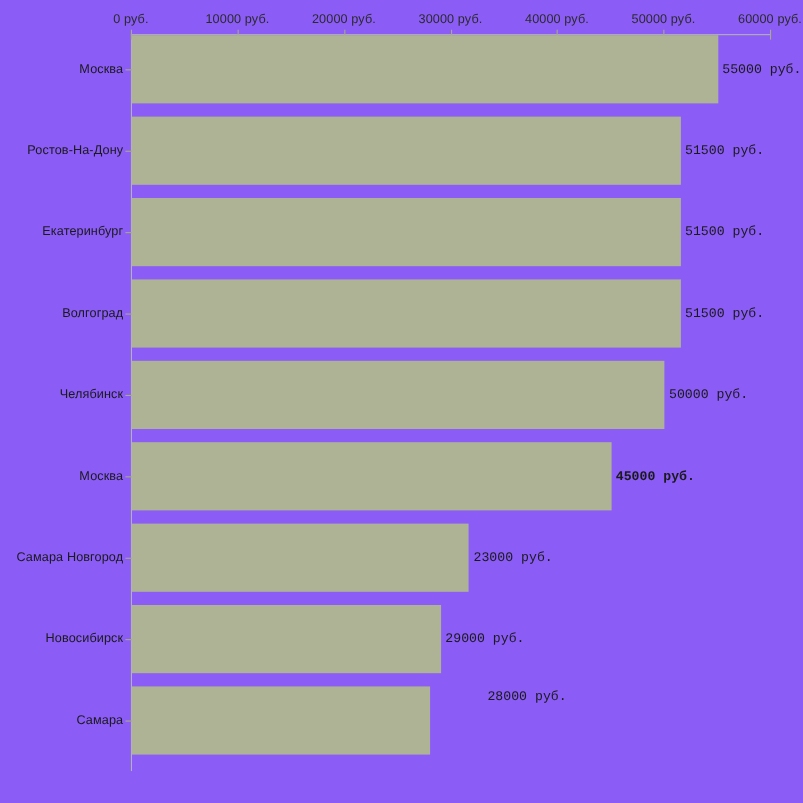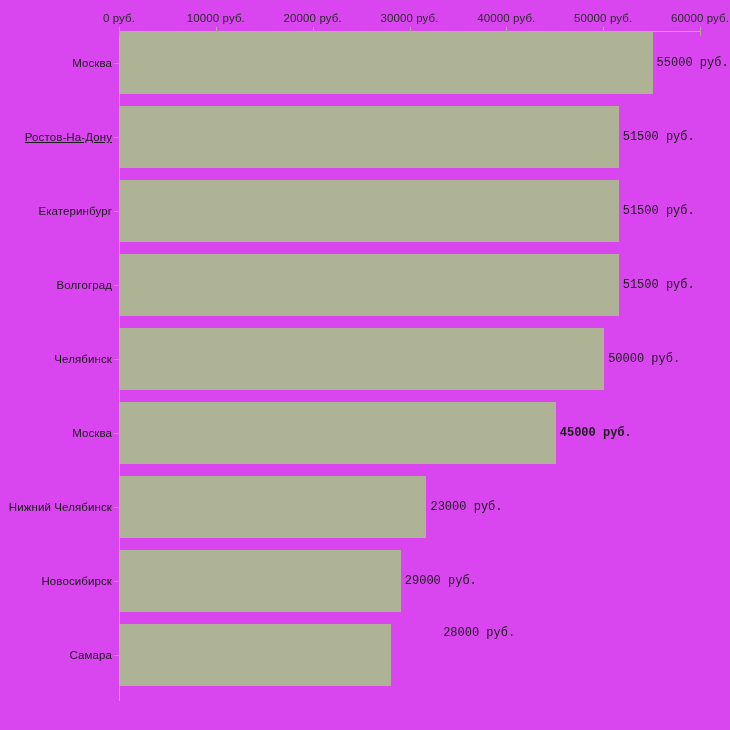--- a/index.html
+++ b/index.html
@@ -11,21 +11,21 @@
     width: 730px;
     height: 730px;
     font-family: "Liberation Sans", sans-serif;
     overflow: hidden;
   }
 
   #chart-root {
     position: relative;
     width: 730px;
     height: 730px;
-    background: #d946ef;
+    background: #8b5cf6;
   }
 
   
   #x-axis-line {
     position: absolute;
     left: 119px;
     top: 31px;
     width: 581px;
     height: 1px;
     background: #b2b2b2;
@@ -112,31 +112,31 @@
       <div class="x-tick-label" style="left: 506.333px;">40000 руб.</div>
       <div class="x-tick" style="left: 603.167px;"></div>
       <div class="x-tick-label" style="left: 603.167px;">50000 руб.</div>
       <div class="x-tick" style="left: 700px;"></div>
       <div class="x-tick-label" style="left: 700px;">60000 руб.</div>
     </div>
   <div id="y-ticks-layer">
       <div class="y-tick" style="top: 63px;"></div>
       <div class="y-tick-label" style="top: 63px;">Москва</div>
       <div class="y-tick" style="top: 137px;"></div>
-      <div class="y-tick-label" style="top: 137px; text-decoration: underline;">Ростов-На-Дону</div>
+      <div class="y-tick-label" style="top: 137px;">Ростов-На-Дону</div>
       <div class="y-tick" style="top: 211px;"></div>
       <div class="y-tick-label" style="top: 211px;">Екатеринбург</div>
       <div class="y-tick" style="top: 285px;"></div>
       <div class="y-tick-label" style="top: 285px;">Волгоград</div>
       <div class="y-tick" style="top: 359px;"></div>
       <div class="y-tick-label" style="top: 359px;">Челябинск</div>
       <div class="y-tick" style="top: 433px;"></div>
       <div class="y-tick-label" style="top: 433px;">Москва</div>
       <div class="y-tick" style="top: 507px;"></div>
-      <div class="y-tick-label" style="top: 507px;">Нижний Челябинск</div>
+      <div class="y-tick-label" style="top: 507px;">Самара Новгород</div>
       <div class="y-tick" style="top: 581px;"></div>
       <div class="y-tick-label" style="top: 581px;">Новосибирск</div>
       <div class="y-tick" style="top: 655px;"></div>
       <div class="y-tick-label" style="top: 655px;">Самара</div>
     </div>
   <div id="bars-layer">
       <div class="bar" title="Пермь: 55000 руб." style="top: 32px; width: 532.583px; height: 62px; background: rgb(173, 179, 148);"></div>
       <div class="bar-value-label" style="left: 656.583px; top: 63px;">55000 руб.</div>
       <div class="bar" title="Ростов-На-Дону: 51500 руб." style="top: 106px; width: 498.692px; height: 62px; background: rgb(173, 179, 148);"></div>
       <div class="bar-value-label" style="left: 622.692px; top: 137px;">51500 руб.</div>

